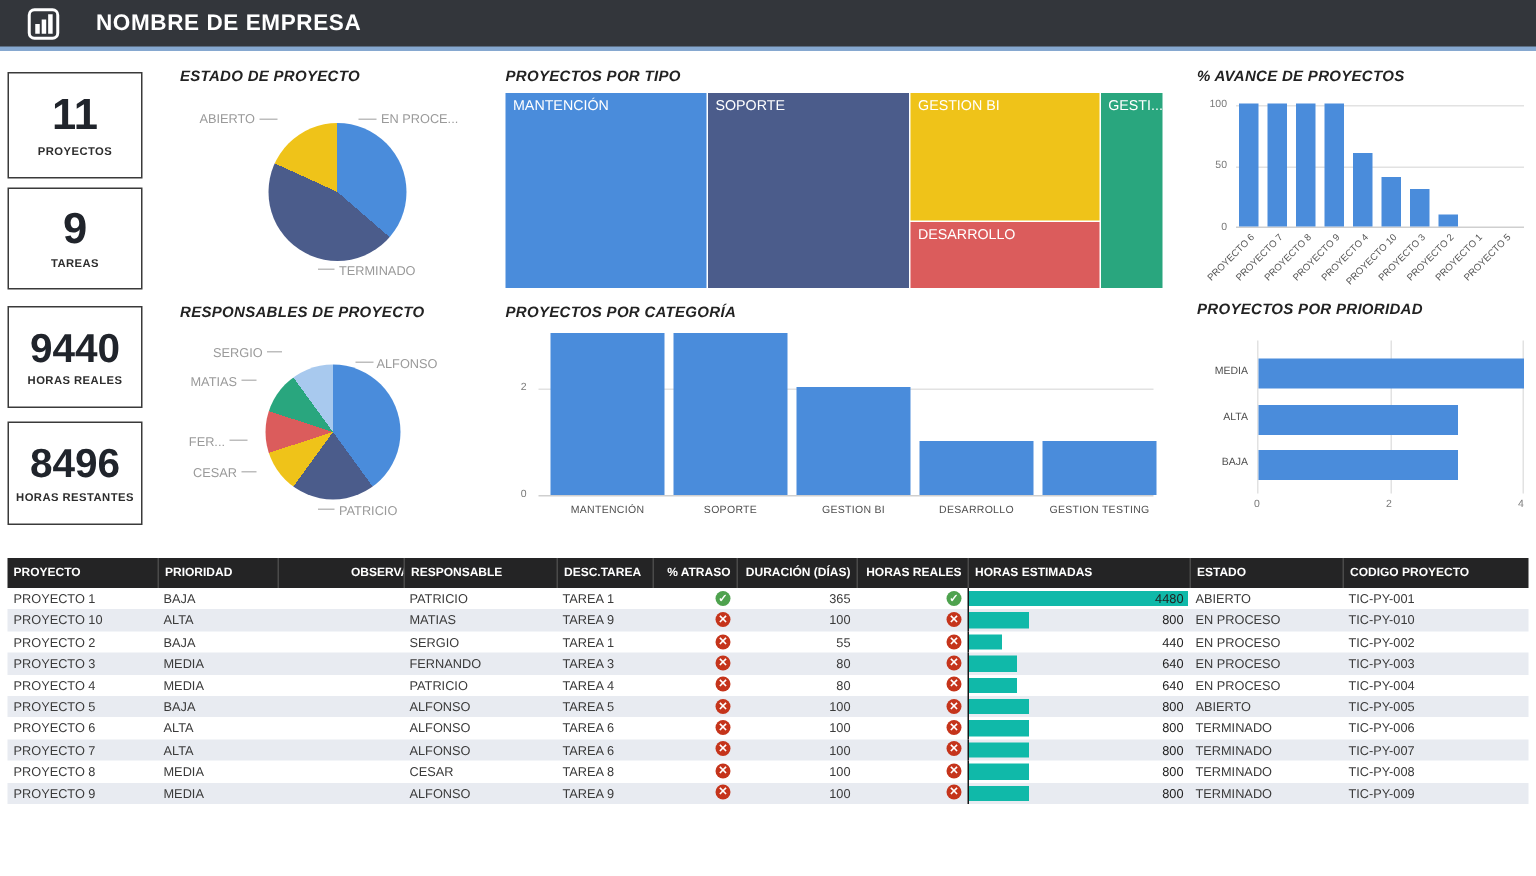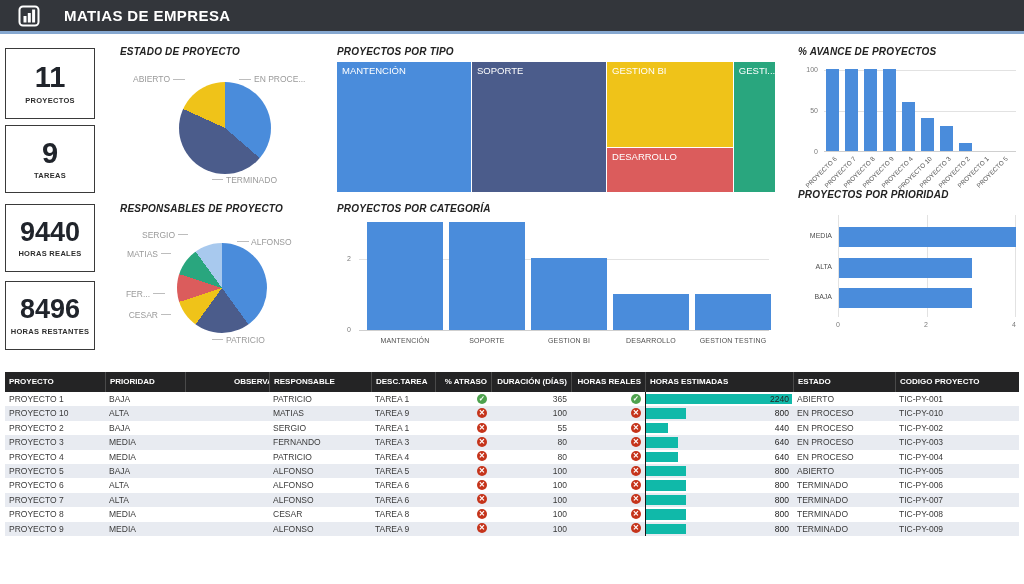--- a/index.html
+++ b/index.html
@@ -61,21 +61,21 @@
 
 <div class="topbar">
   <span class="logo">
     <svg width="24" height="24" viewBox="0 0 24 24">
       <rect x="2.5" y="2.5" width="19" height="19" rx="3.5" fill="none" stroke="#fff" stroke-width="2"></rect>
       <rect x="6.5" y="12" width="3" height="6.5" fill="#fff"></rect>
       <rect x="10.8" y="9" width="3" height="9.5" fill="#fff"></rect>
       <rect x="15.1" y="5.5" width="3" height="13" fill="#fff"></rect>
     </svg>
   </span>
-  <span class="title">MATIAS DE EMPRESA</span>
+  <span class="title">NOMBRE DE EMPRESA</span>
 </div>
 
 <div class="kpi" style="top:48px;height:71px;">
   <div class="num">11</div>
   <div class="lbl">PROYECTOS</div>
 </div>
 <div class="kpi" style="top:125px;height:68px;">
   <div class="num">9</div>
   <div class="lbl">TAREAS</div>
 </div>
@@ -174,21 +174,21 @@
       <div class="xlab" style="left: 80px; top: 114px; width: 96px;">SOPORTE</div>
       <div class="vbar" style="left: 172px; width: 76px; height: 72px; background: rgb(74, 140, 219);"></div>
       <div class="xlab" style="left: 162px; top: 114px; width: 96px;">GESTION BI</div>
       <div class="vbar" style="left: 254px; width: 76px; height: 36px; background: rgb(74, 140, 219);"></div>
       <div class="xlab" style="left: 244px; top: 114px; width: 96px;">DESARROLLO</div>
       <div class="vbar" style="left: 336px; width: 76px; height: 36px; background: rgb(74, 140, 219);"></div>
       <div class="xlab" style="left: 326px; top: 114px; width: 96px;">GESTION TESTING</div>
     </div>
 </div>
 
-<div class="sec" style="left:798px;top:189px;width:224px;height:160px;">
+<div class="sec" style="left:798px;top:201px;width:224px;height:160px;">
   <div class="stitle">PROYECTOS POR PRIORIDAD</div>
   <div class="hlab" style="left:0;top:43px;">MEDIA</div>
   <div class="hlab" style="left:0;top:74px;">ALTA</div>
   <div class="hlab" style="left:0;top:104px;">BAJA</div>
   <div class="plot" id="plot-prioridad" style="left:40px;top:26px;width:178px;height:102px;">
     <div class="grid-v" style="left:0;"></div>
     <div class="grid-v" style="left:89px;"></div>
     <div class="grid-v" style="left:177px;"></div>
   <div class="hbar" style="left: 1px; top: 12px; width: 177px; height: 20px; background: rgb(74, 140, 219);"></div>
       <div class="hbar" style="left: 1px; top: 43px; width: 132.75px; height: 20px; background: rgb(74, 140, 219);"></div>
@@ -218,21 +218,21 @@
         <div class="td" style="width: 100px;">PROYECTO 1</div>
         <div class="td" style="width: 80px;">BAJA</div>
         <div class="td" style="width: 84px;"></div>
         <div class="td" style="width: 102px;">PATRICIO</div>
         <div class="td" style="width: 64px;">TAREA 1</div>
         <div class="td r" style="width: 56px;"><span class="cicon" style="background: rgb(78, 162, 78);">✓</span></div>
         <div class="td r" style="width: 80px;">365</div>
         <div class="td r" style="width: 74px;"><span class="cicon" style="background: rgb(78, 162, 78);">✓</span></div>
         <div class="td estim" style="width: 148px;">
           <div class="ebar" style="width: 146px; background: rgb(16, 185, 169);"></div>
-          <span class="enum">2240</span>
+          <span class="enum">4480</span>
         </div>
         <div class="td" style="width: 102px;">ABIERTO</div>
         <div class="td" style="width: 124px;">TIC-PY-001</div>
       </div>
       <div class="trow alt">
         <div class="td" style="width: 100px;">PROYECTO 10</div>
         <div class="td" style="width: 80px;">ALTA</div>
         <div class="td" style="width: 84px;"></div>
         <div class="td" style="width: 102px;">MATIAS</div>
         <div class="td" style="width: 64px;">TAREA 9</div>

